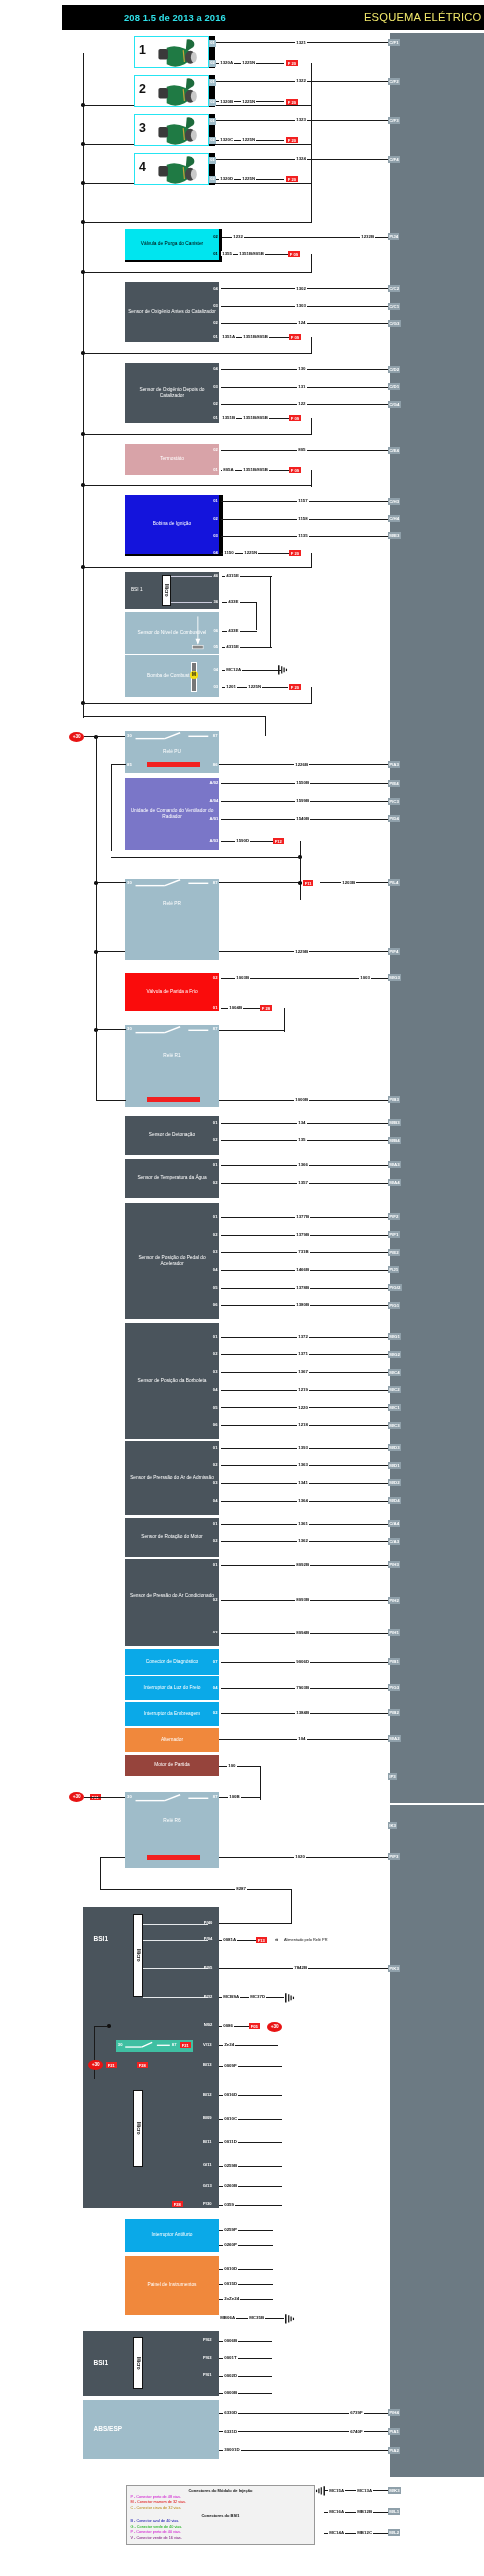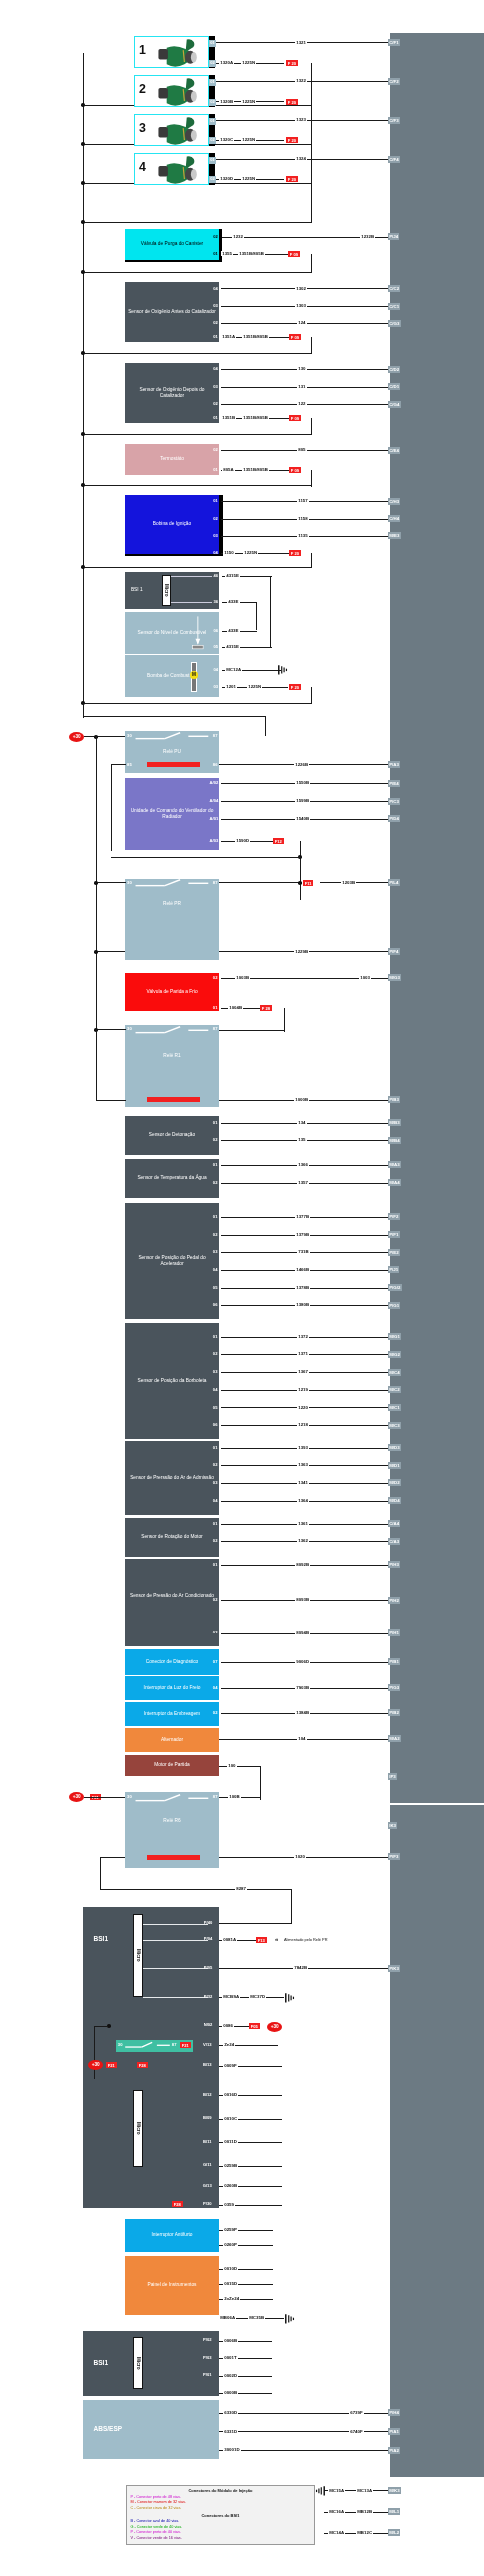--- a/index.html
+++ b/index.html
@@ -115,20 +115,24 @@
   .sw-g{color:#0a0;} .sw-b{color:#00a;} .sw-y{color:#b8860b;}
   .sw-r{color:#d00;} .sw-v{color:#707;} .sw-p{color:#c0c;}
   .arrowleft { position:absolute; font-size:5.9px; color:#111; font-weight:bold;}
   .note { position:absolute; font-size:3.9px; color:#111; }
 </style>
 </head>
 <body>
 
 <div id="sheet">
 
+  <div class="titlebar">
+    <span class="title-left">208 1.5 de 2013 a 2016</span>
+    <span class="title-right">ESQUEMA ELÉTRICO</span>
+  </div>
 
   <div class="ecu-bar" style="top:33px;height:1770px;"></div>
   <div class="ecu-bar b2" style="top:1805px;height:672px;"></div>
 
   <div class="vbus" style="left:83px;top:53px;width:1.2px;height:652px;"></div>
 
   <div class="injbox" style="left:134px;top:36px;width:75px;height:32px;"></div>
   <div class="injnum" style="left:139px;top:43px;">1</div>
   <svg class="inj-img" style="left:149px;top:37px;" width="59" height="31" viewBox="0 0 100 52">
     <path d="M64 4 q8 -2 12 4 q3 7 -4 11 l-10 6 z" fill="#1d6b3c"></path>

